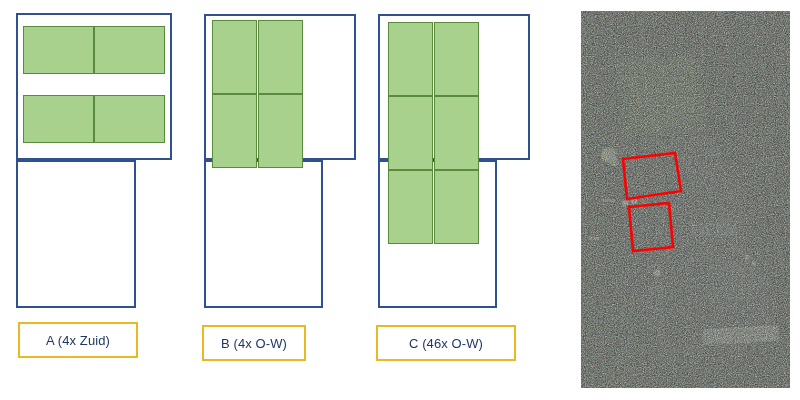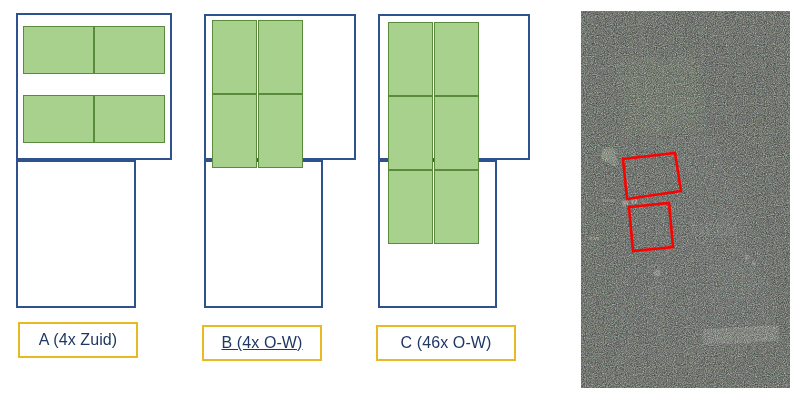--- a/index.html
+++ b/index.html
@@ -33,21 +33,21 @@
     border: 1.5px solid #5a8a3c;
     background: #a9d18e;
   }
   .label-box {
     border: 2px solid #e8b923;
     background: #ffffff;
     display: flex;
     align-items: center;
     justify-content: center;
     color: #1f3864;
-    font-size: 16px;
+    font-size: 13px;
     letter-spacing: 0.1px;
     white-space: nowrap;
   }
 
   
   .photo {
     overflow: hidden;
     background: #2b3527;
   }
   .photo svg { display: block; }
@@ -73,21 +73,21 @@
 
   <div class="abs">
     <div class="abs plot-outline" style="left:204px; top:14px; width:152px; height:146px;"></div>
     <div class="abs plot-outline" style="left:204px; top:160px; width:119px; height:148px;"></div>
 
     <div class="abs panel" style="left:212px; top:20px; width:45px; height:74px;"></div>
     <div class="abs panel" style="left:258px; top:20px; width:45px; height:74px;"></div>
     <div class="abs panel" style="left:212px; top:94px; width:45px; height:74px;"></div>
     <div class="abs panel" style="left:258px; top:94px; width:45px; height:74px;"></div>
 
-    <div class="abs label-box" style="left:202px; top:325px; width:120px; height:36px;text-decoration:underline;">
+    <div class="abs label-box" style="left:202px; top:325px; width:104px; height:36px;">
       <span>B (4x O-W)</span>
     </div>
   </div>
 
   <div class="abs">
     <div class="abs plot-outline" style="left:378px; top:14px; width:152px; height:146px;"></div>
     <div class="abs plot-outline" style="left:378px; top:160px; width:119px; height:148px;"></div>
 
     <div class="abs panel" style="left:388px; top:22px; width:45px; height:74px;"></div>
     <div class="abs panel" style="left:434px; top:22px; width:45px; height:74px;"></div>

